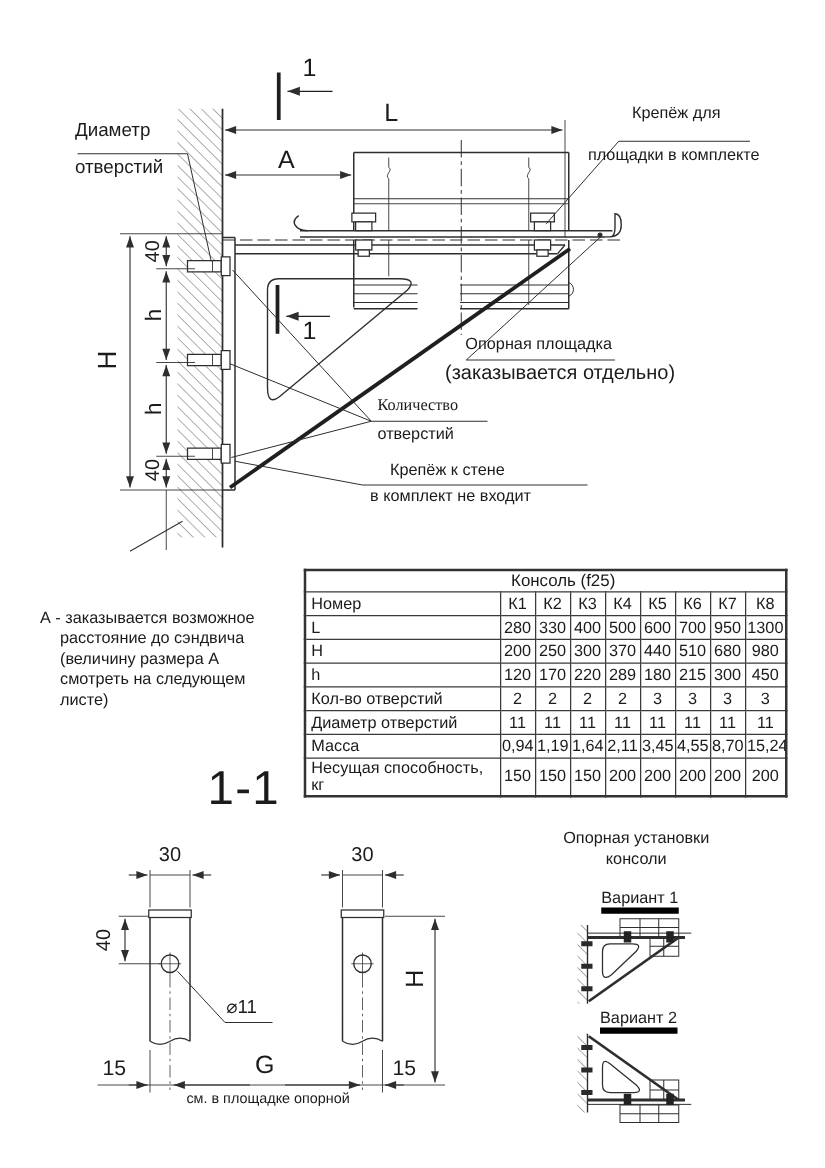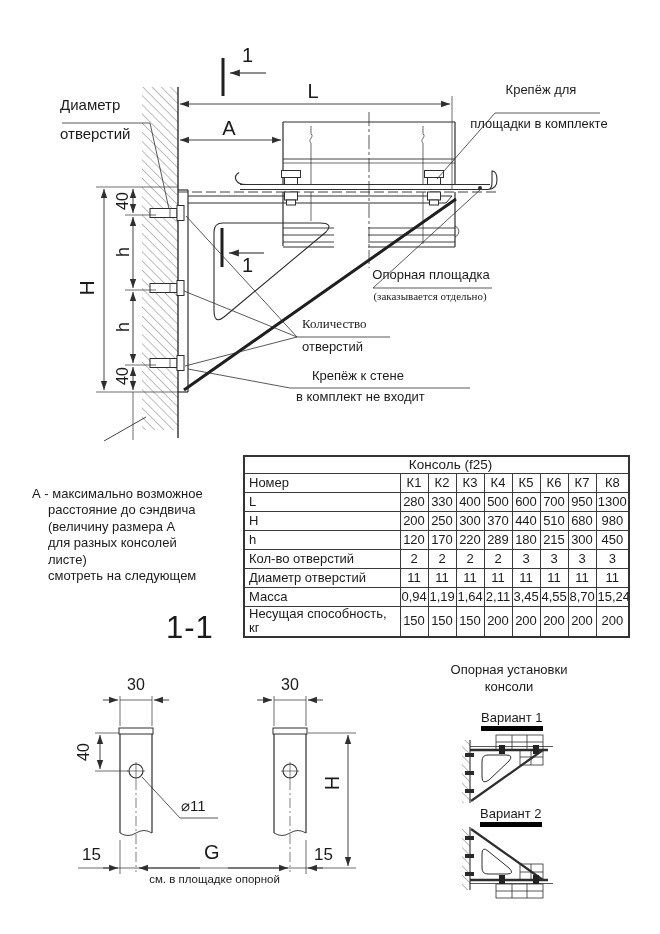--- a/index.html
+++ b/index.html
@@ -4,22 +4,22 @@
 <style>
   html,body{margin:0;padding:0;background:#fff;}
   .canvas{position:relative;width:660px;height:934px;background:#ffffff;
           font-family:"Liberation Sans", sans-serif;color:#1b1b1b;overflow:hidden;}
   svg.draw{position:absolute;left:0;top:0;}
   .t{position:absolute;white-space:nowrap;font-size:13px;line-height:1.15;}
   .ctr{text-align:center;}
   .rot{display:flex;align-items:center;justify-content:center;transform:rotate(-90deg);}
   .dimL{font-size:20px;}
   .big{font-size:15px;}
-  .small{font-size:11px;font-family:Liberation Serif, serif;}
-  .title11{font-size:31px;letter-spacing:1px;}
+  .small{font-size:16px;}
+  .title11{font-size:38px;letter-spacing:1px;}
   .uline{border-bottom:5px solid #000000;padding-bottom:1px;}
   .note{position:absolute;left:32px;top:486px;width:190px;font-size:13px;line-height:16.4px;}
   .note div{white-space:nowrap;}
   .note div + div{margin-left:16px;}
   table.spec{position:absolute;left:243px;top:455px;width:385px;border-collapse:collapse;
              table-layout:fixed;font-size:13px;}
   table.spec td{border:1px solid #3a3a3a;text-align:center;padding:0 1px;height:18px;
                 line-height:1.1;overflow:hidden;}
   table.spec{border:2px solid #333;}
   table.spec td.c-first{text-align:left;padding-left:4px;}
@@ -271,26 +271,25 @@
 <div class="t ctr" style="left:495px;top:83px;width:92px;">Крепёж для</div>
 <div class="t ctr" style="left:468px;top:117px;width:142px;">площадки в комплекте</div>
 <div class="t ctr" style="left:372px;top:268px;width:118px;">Опорная площадка</div>
 <div class="t ctr small" style="left:356px;top:290px;width:148px;">(заказывается отдельно)</div>
 <div class="t" style="left:302px;top:317px;font-family:Liberation Serif, serif;">Количество</div>
 <div class="t" style="left:302px;top:340px;">отверстий</div>
 <div class="t" style="left:312px;top:369px;">Крепёж к стене</div>
 <div class="t" style="left:296px;top:390px;">в комплект не входит</div>
 
 <div class="note">
-  <div>А - максимально возможное</div>
+  <div>А - заказывается возможное</div>
   <div>расстояние до сэндвича</div>
   <div>(величину размера А</div>
-  <div>для разных консолей</div>
+  <div>смотреть на следующем</div>
   <div>листе)</div>
-  <div>смотреть на следующем</div>
 </div>
 
 <table class="spec">
   <colgroup>
     <col style="width:156px">
         <col style="width:28px">
         <col style="width:28px">
         <col style="width:28px">
     <col style="width:28px">
         <col style="width:28px">

